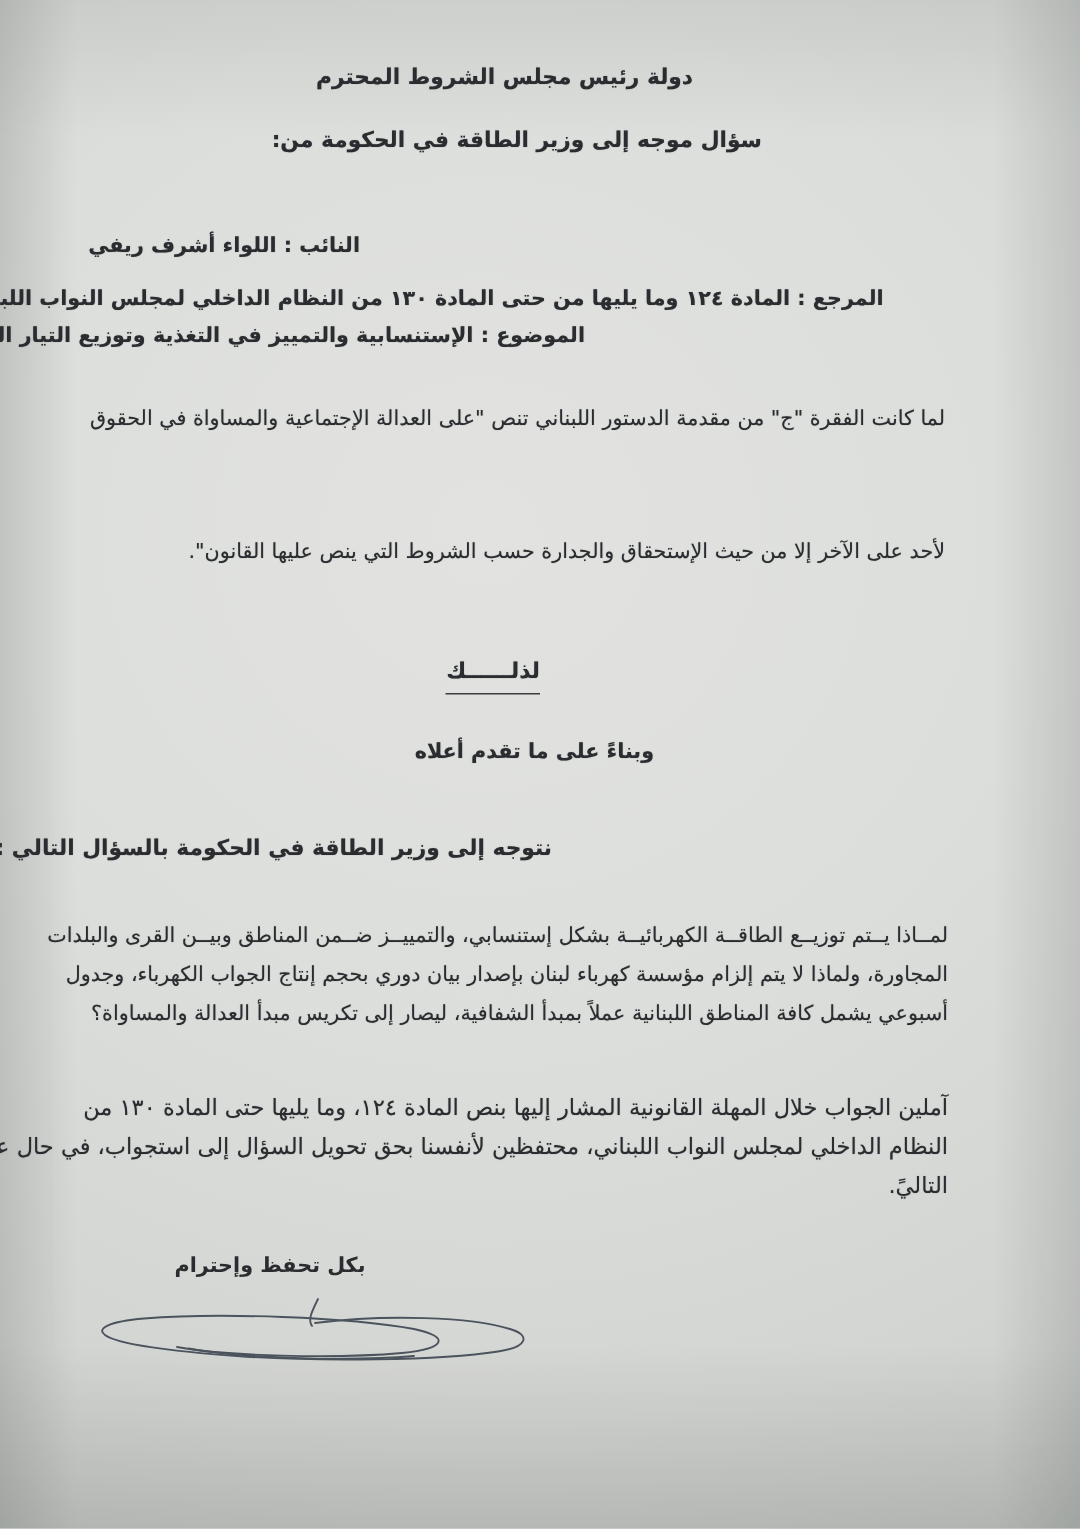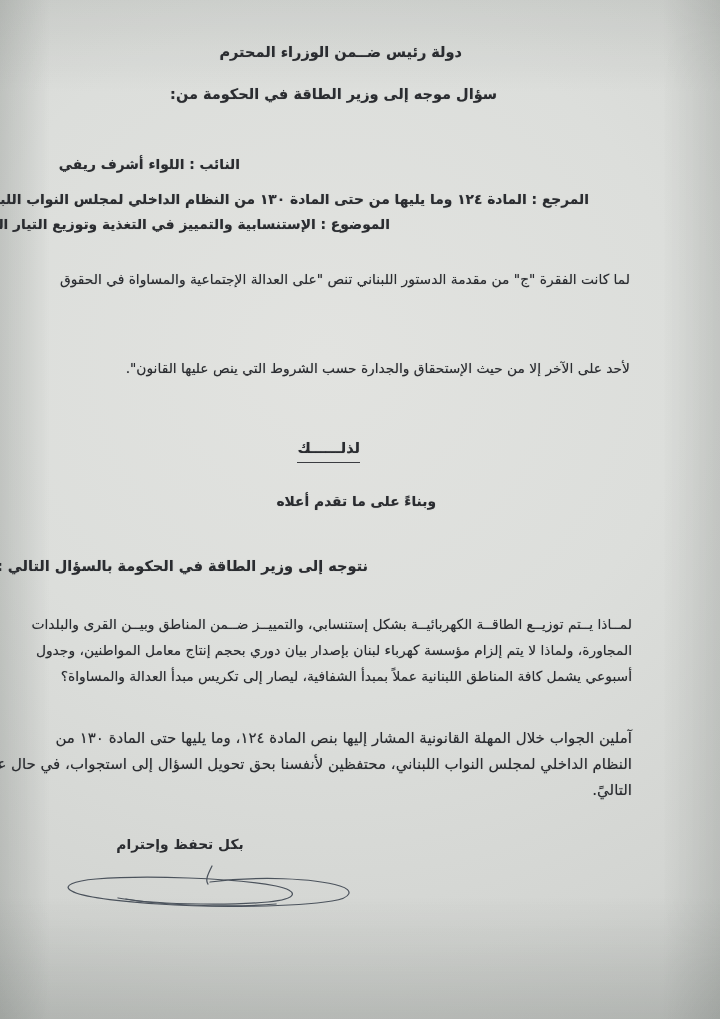--- a/index.html
+++ b/index.html
@@ -79,42 +79,42 @@
     font-size: 13.8px;
     font-weight: 700;
   }
 </style>
 </head>
 <body>
 
 <div class="page">
   <div class="sheet">
 
-    <div class="ln s15 bold" style="top:44px; right:258px;">دولة رئيس ضــمن الوزراء المحترم</div>
+    <div class="ln s15 bold" style="top:44px; right:258px;">دولة رئيس مجلس الشروط المحترم</div>
 
-    <div class="ln s15 bold" style="top:86px; right:223px;">سؤال موجه إلى وزير الطاقة في الحكومة من:</div>
+    <div class="ln s15 bold" style="top:86px; right:212px;">سؤال موجه إلى وزير الطاقة في الحكومة من:</div>
 
     <div class="ln s14 bold" style="top:157px; right:480px;">النائب : اللواء أشرف ريفي</div>
 
     <div class="ln s14 bold" style="top:192px; right:131px;">المرجع : المادة ١٢٤ وما يليها من حتى المادة ١٣٠ من النظام الداخلي لمجلس النواب اللبناني.</div>
 
     <div class="ln s14 bold" style="top:217px; right:330px;">الموضوع : الإستنسابية والتمييز في التغذية وتوزيع التيار الكهربائي.</div>
 
     <div class="ln s14" style="top:272px; right:90px;">لما كانت الفقرة "ج" من مقدمة الدستور اللبناني تنص "على العدالة الإجتماعية والمساواة في الحقوق</div>
 
     <div class="ln s14" style="top:361px; right:90px;">لأحد على الآخر إلا من حيث الإستحقاق والجدارة حسب الشروط التي ينص عليها القانون".</div>
 
     <div class="ln s15 bold u-lathalik" style="top:440px; right:360px;">لذلــــــك</div>
 
     <div class="ln s14 bold" style="top:494px; right:284px;">وبناءً على ما تقدم أعلاه</div>
 
     <div class="ln s15 bold" style="top:558px; right:352px;">نتوجه إلى وزير الطاقة في الحكومة بالسؤال التالي :</div>
 
     <div class="ln s14" style="top:617px; right:88px;">لمــاذا يــتم توزيــع الطاقــة الكهربائيــة بشكل إستنسابي، والتمييــز ضــمن المناطق وبيــن القرى والبلدات</div>
-    <div class="ln s14" style="top:643px; right:88px;">المجاورة، ولماذا لا يتم إلزام مؤسسة كهرباء لبنان بإصدار بيان دوري بحجم إنتاج معامل المواطنين، وجدول</div>
+    <div class="ln s14" style="top:643px; right:88px;">المجاورة، ولماذا لا يتم إلزام مؤسسة كهرباء لبنان بإصدار بيان دوري بحجم إنتاج الجواب الكهرباء، وجدول</div>
     <div class="ln s14" style="top:669px; right:88px;">أسبوعي يشمل كافة المناطق اللبنانية عملاً بمبدأ الشفافية، ليصار إلى تكريس مبدأ العدالة والمساواة؟</div>
 
     <div class="ln s135" style="top:730px; right:88px;">آملين الجواب خلال المهلة القانونية المشار إليها بنص المادة ١٢٤، وما يليها حتى المادة ١٣٠ من</div>
     <div class="ln s135" style="top:756px; right:88px;">النظام الداخلي لمجلس النواب اللبناني، محتفظين لأنفسنا بحق تحويل السؤال إلى استجواب، في حال عدم تلقينا الجواب</div>
     <div class="ln s135" style="top:782px; right:88px;">التاليً.</div>
 
     <div class="regards">بكل تحفظ وإحترام</div>
 
     <div class="sigwrap">
       <svg width="300" height="72" viewBox="0 0 300 72" aria-hidden="true">

